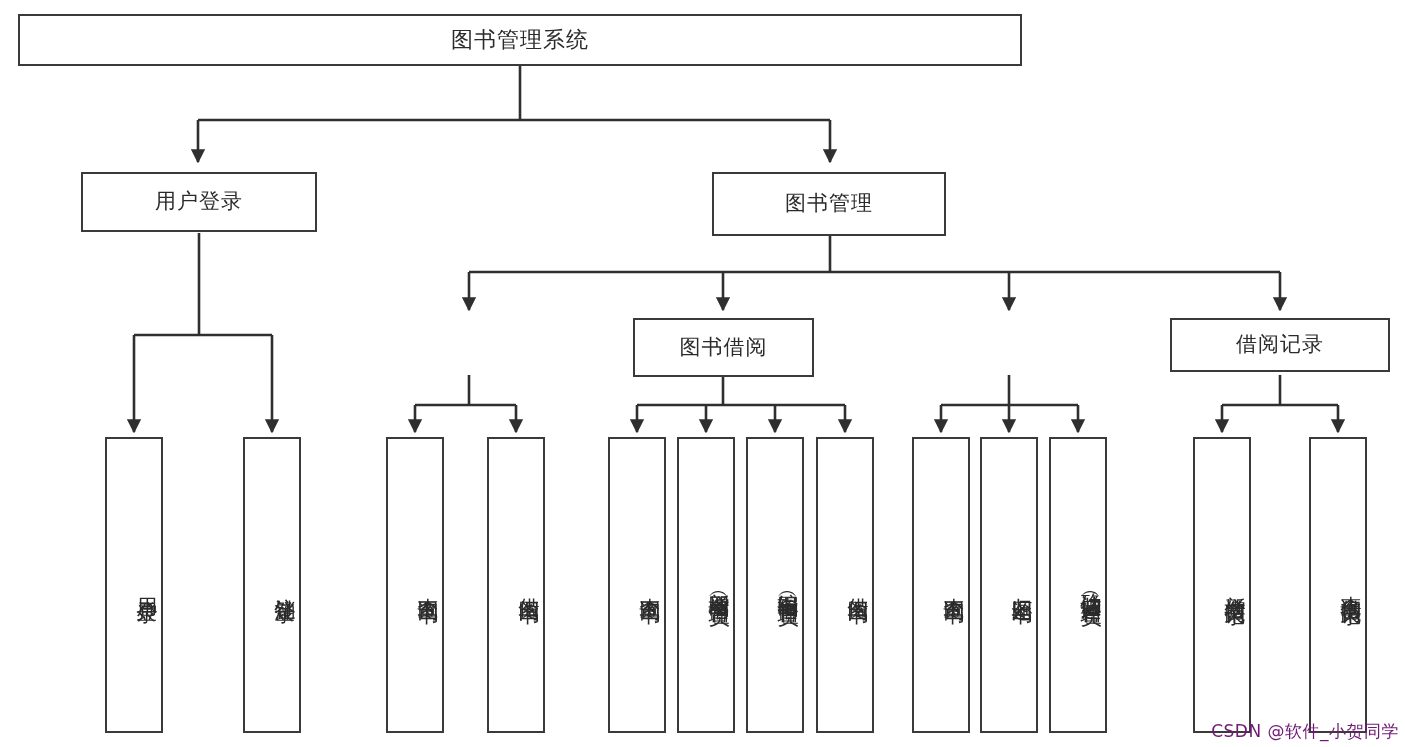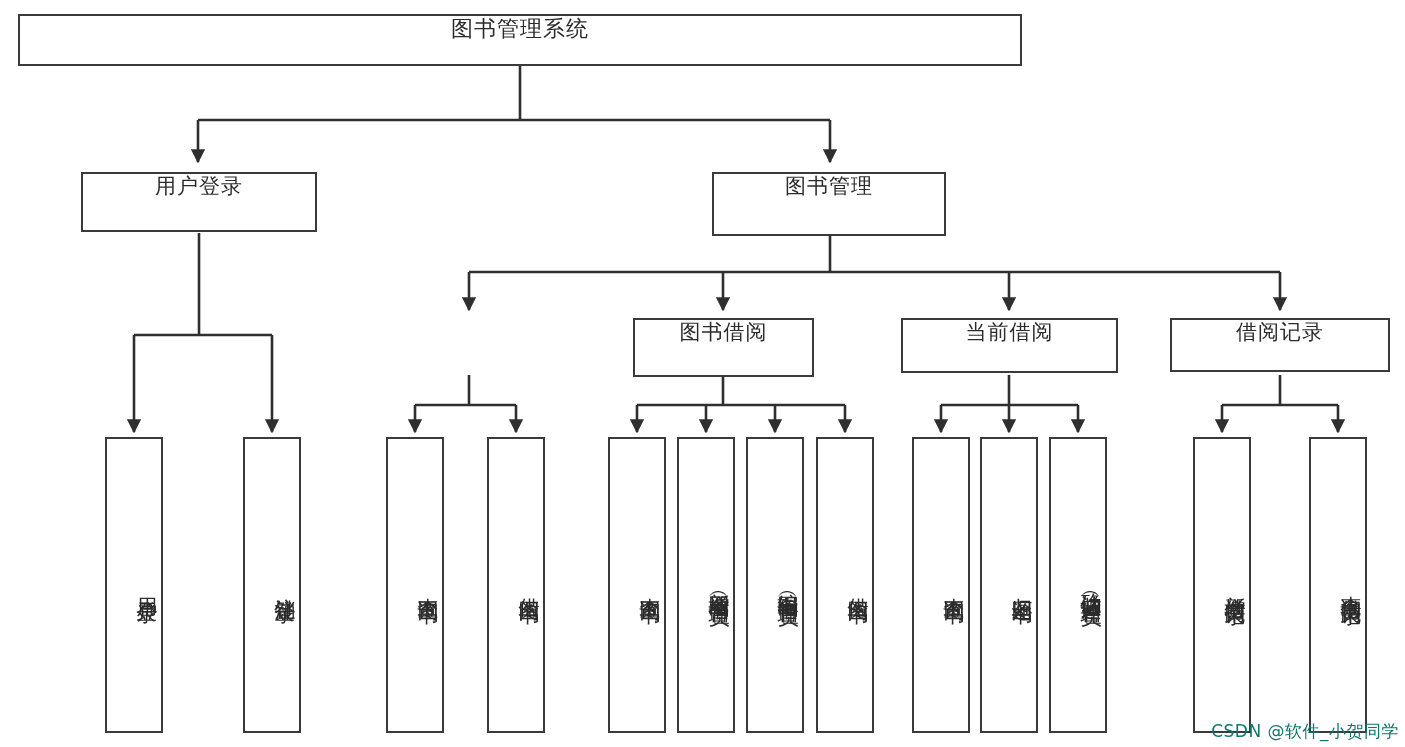--- a/index.html
+++ b/index.html
@@ -25,21 +25,21 @@
     width: 1405px;
     height: 747px;
     pointer-events: none;
   }
   .node {
     position: absolute;
     box-sizing: border-box;
     background: #ffffff;
     border: 2.5px solid #3a3a3a;
     display: flex;
-    align-items: flex-start;
+    align-items: center;
     justify-content: center;
     text-align: center;
     color: #2b2b2b;
     z-index: 2;
   }
   .node.h {
     font-size: 21px;
     line-height: 1.2;
     letter-spacing: 1px;
   }
@@ -58,21 +58,21 @@
   .node.v .vtext {
     writing-mode: vertical-rl;
     text-orientation: upright;
     white-space: nowrap;
   }
   .watermark {
     position: absolute;
     right: 6px;
     bottom: 4px;
     font-size: 17px;
-    color: #0f766e;
+    color: #701a75;
     letter-spacing: 0.5px;
     z-index: 3;
     white-space: nowrap;
   }
 </style>
 </head>
 <body>
 
 <div id="canvas">
 
@@ -133,23 +133,20 @@
   <div class="node h" style="left:81px; top:172px; width:236px; height:60px;">
     <span>用户登录</span>
   </div>
   <div class="node h" style="left:712px; top:172px; width:234px; height:64px;">
     <span>图书管理</span>
   </div>
 
   <div class="node h" style="left:633px; top:318px; width:181px; height:59px;">
     <span>图书借阅</span>
   </div>
-  <div class="node h" style="left:901px; top:318px; width:217px; height:55px;">
-    <span>当前借阅</span>
-  </div>
   <div class="node h" style="left:1170px; top:318px; width:220px; height:54px;">
     <span>借阅记录</span>
   </div>
 
   <div class="node v" style="left:105px; top:437px; width:58px; height:296px;">
     <span class="vtext">用户登录</span>
   </div>
   <div class="node v" style="left:243px; top:437px; width:58px; height:296px;">
     <span class="vtext">注销登录</span>
   </div>

